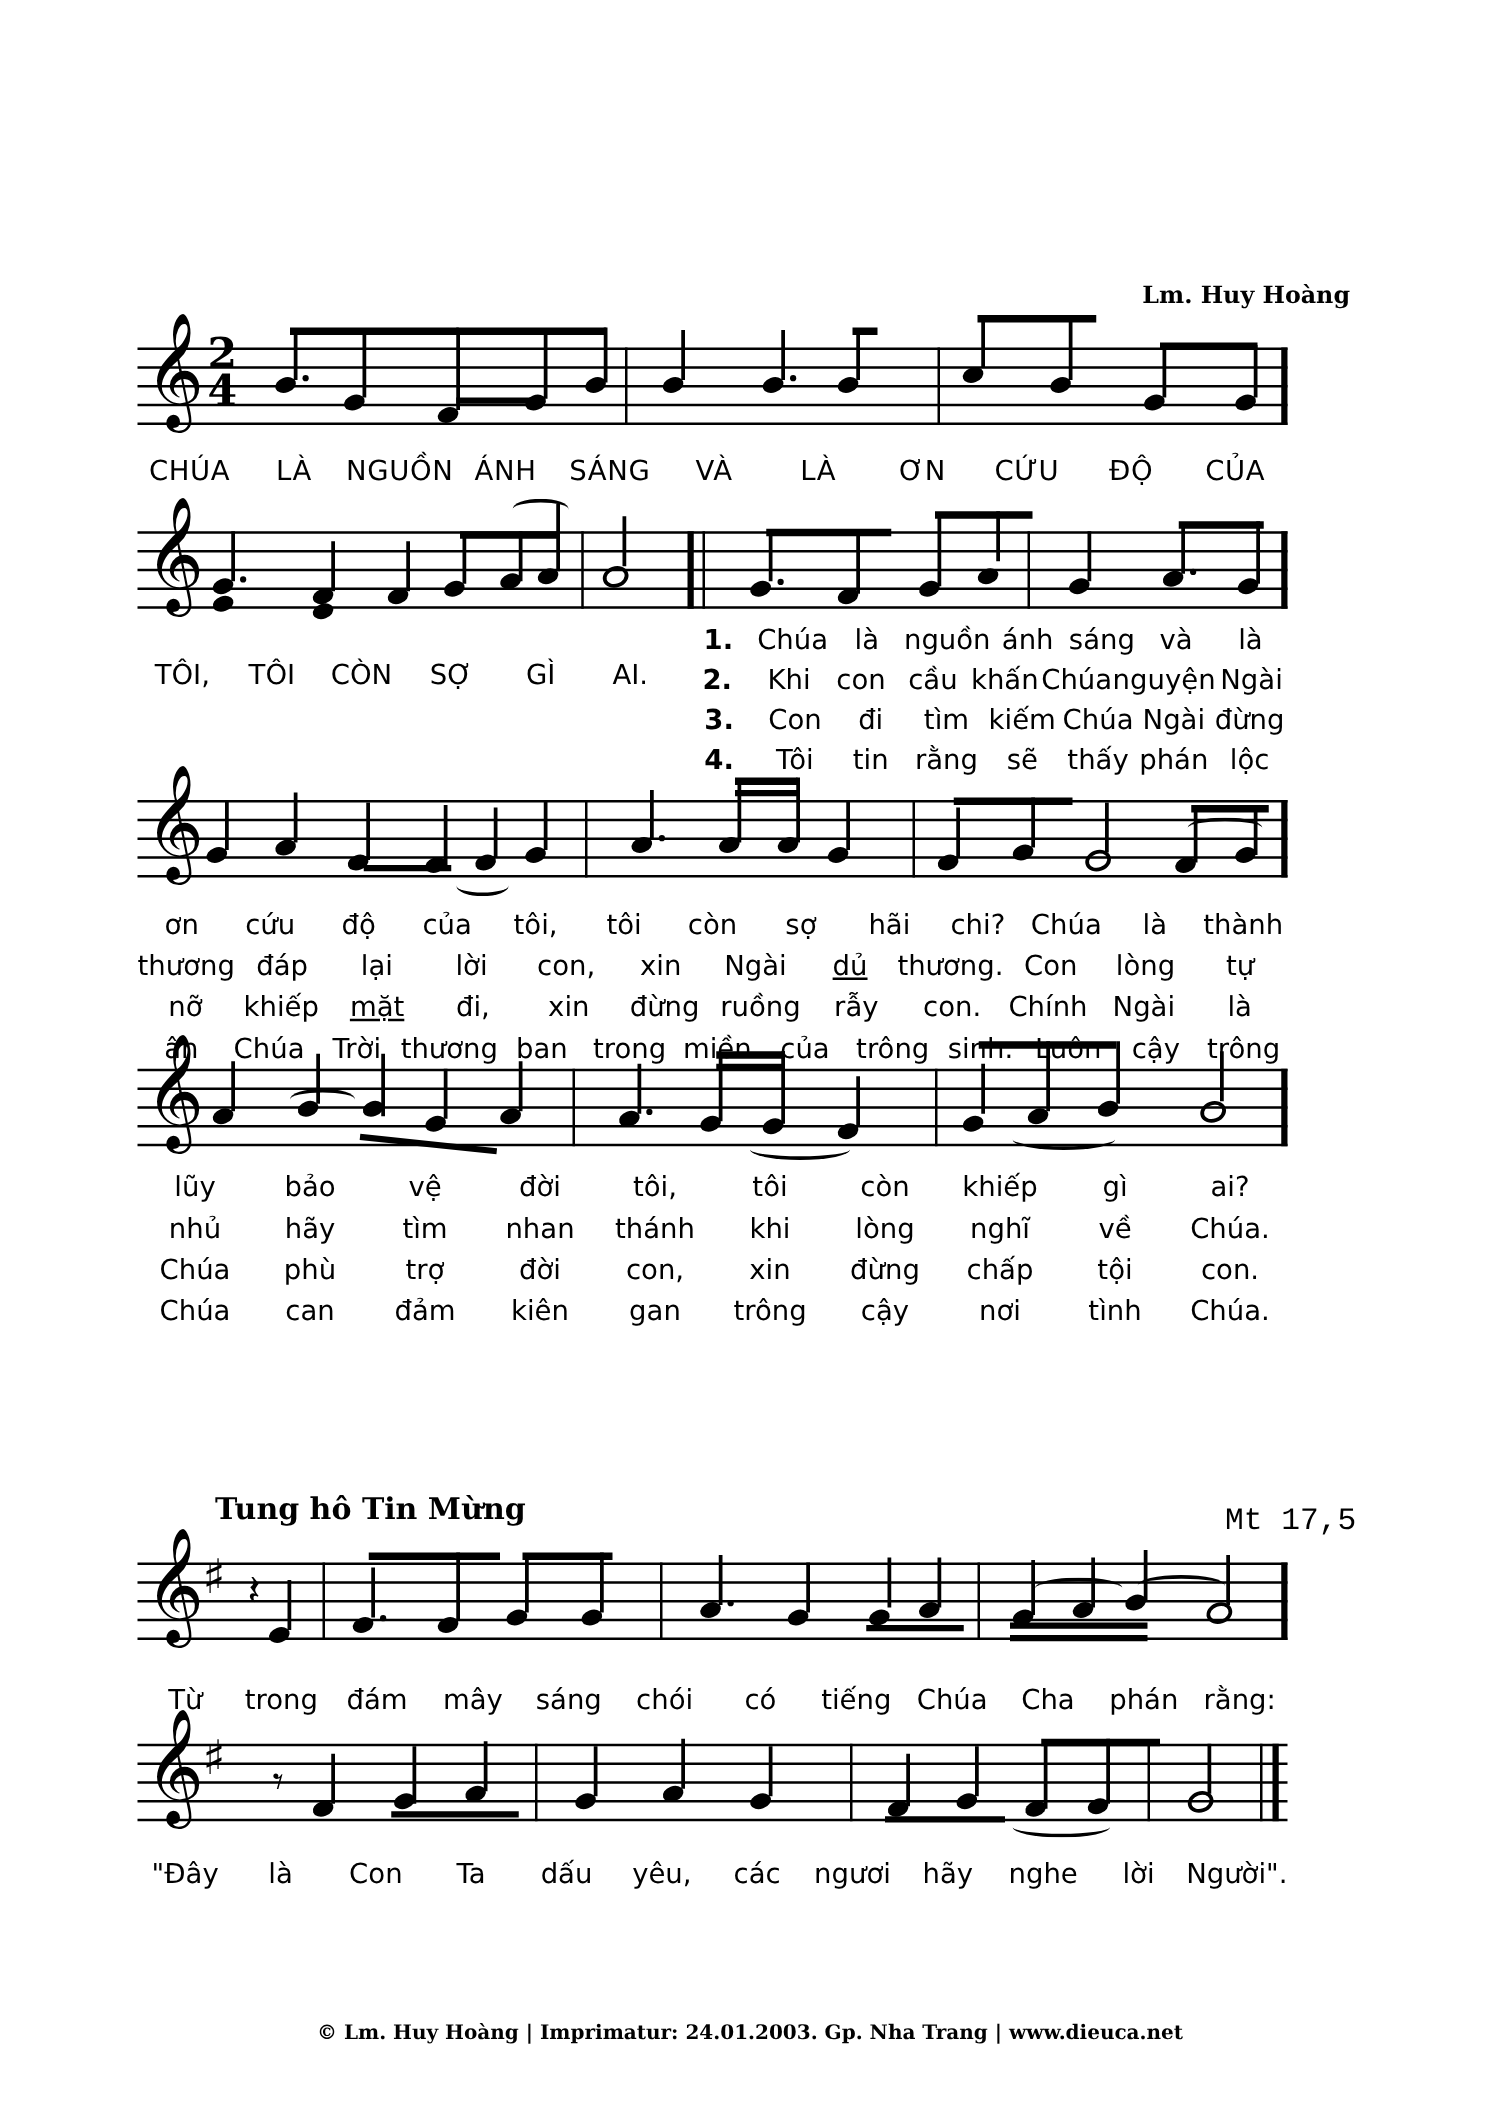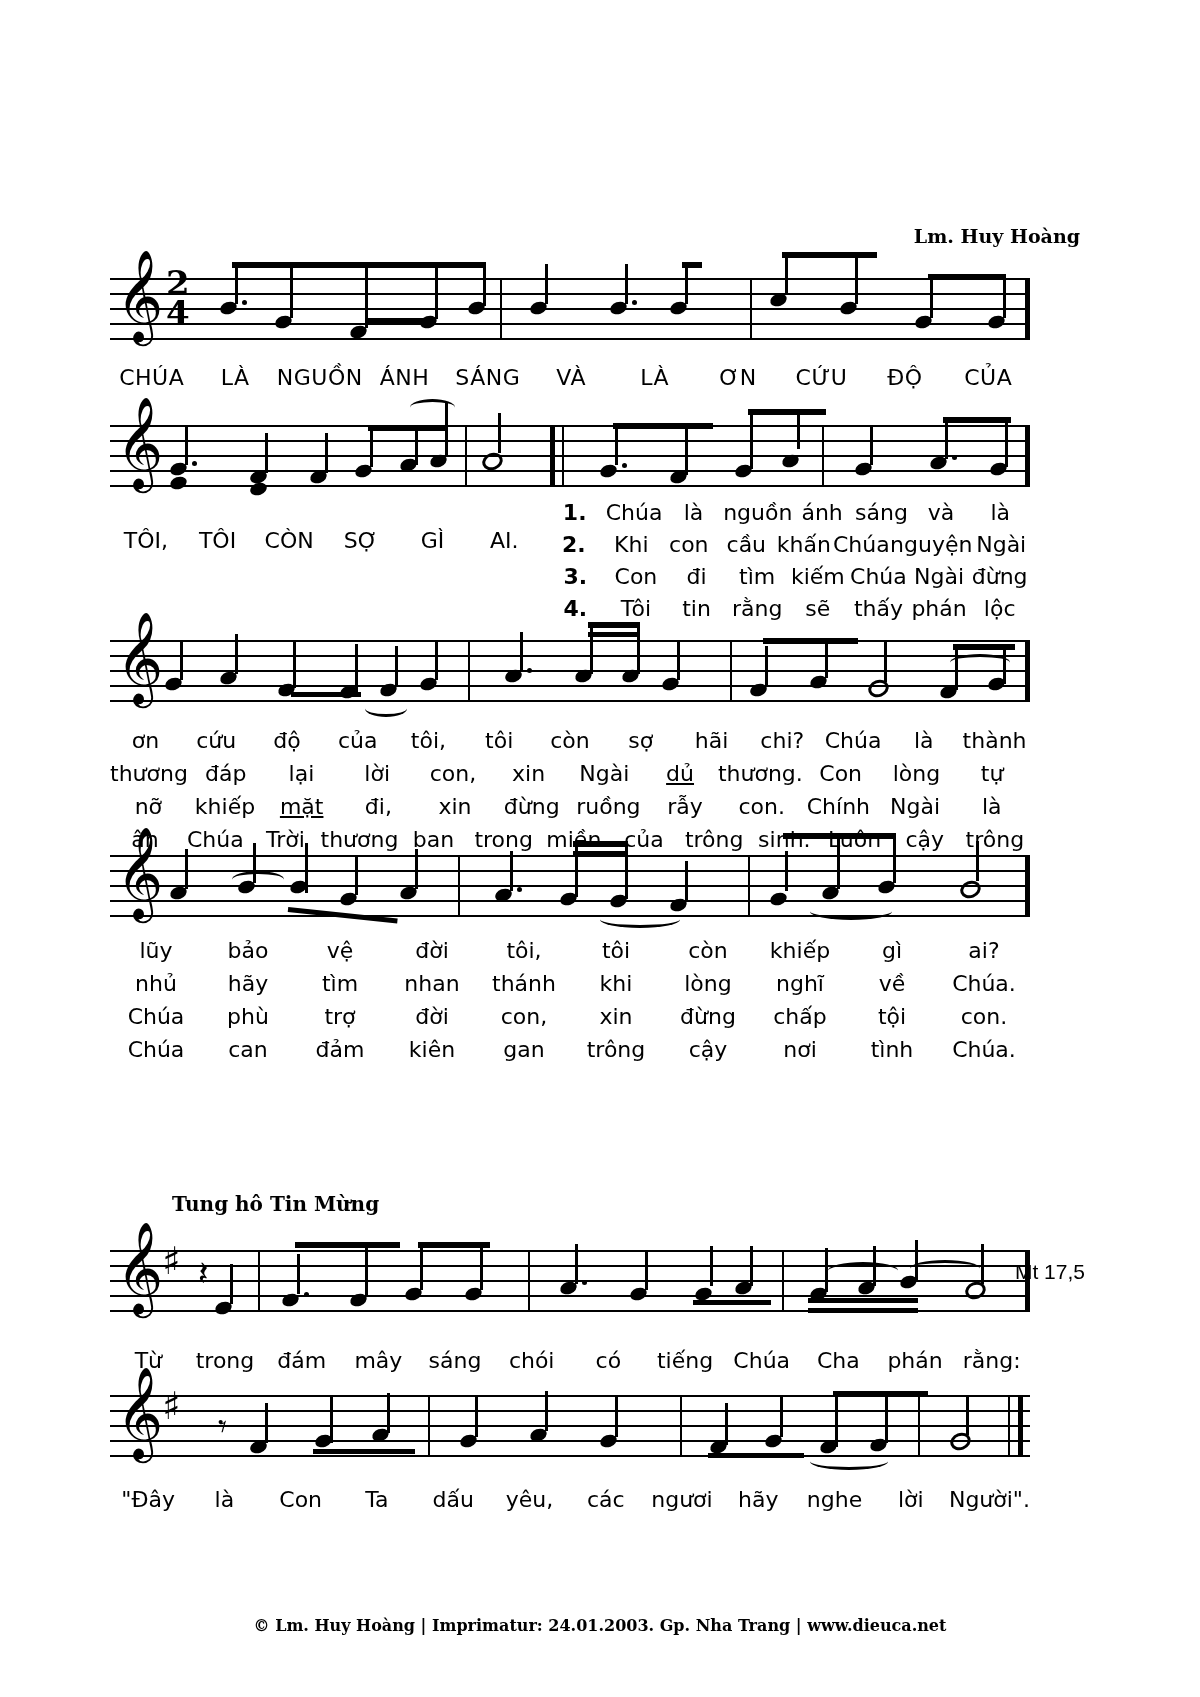--- a/index.html
+++ b/index.html
@@ -102,28 +102,28 @@
     font-family: "DejaVu Serif", serif;
     font-weight: bold;
     font-size: 19px;
   }
   #alleluia-title {
     position: absolute;
     left: 172px;
     top: 1192px;
     font-family: "DejaVu Serif", serif;
     font-weight: bold;
-    font-size: 20px;
+    font-size: 24px;
   }
   #alleluia-ref {
     position: absolute;
     right: 115px;
-    top: 1260px;
-    font-family: Liberation Sans, sans-serif;
-    font-size: 21px;
+    top: 1202px;
+    font-family: Liberation Mono, monospace;
+    font-size: 25px;
   }
   #footer {
     position: absolute;
     left: 0;
     right: 0;
     bottom: 62px;
     text-align: center;
     font-family: "DejaVu Serif", serif;
     font-weight: bold;
     font-size: 16px;

